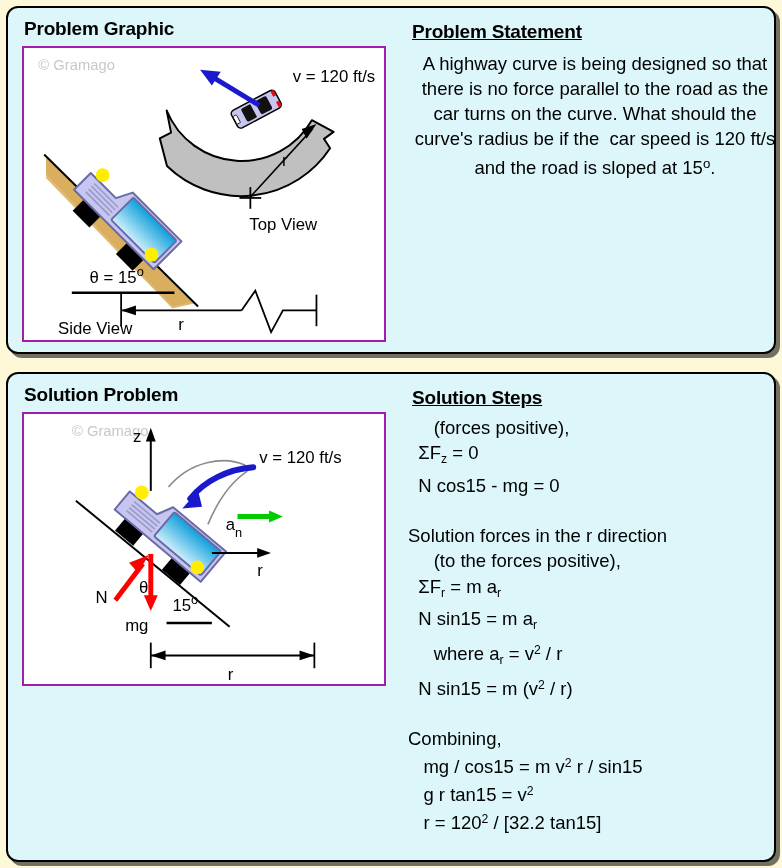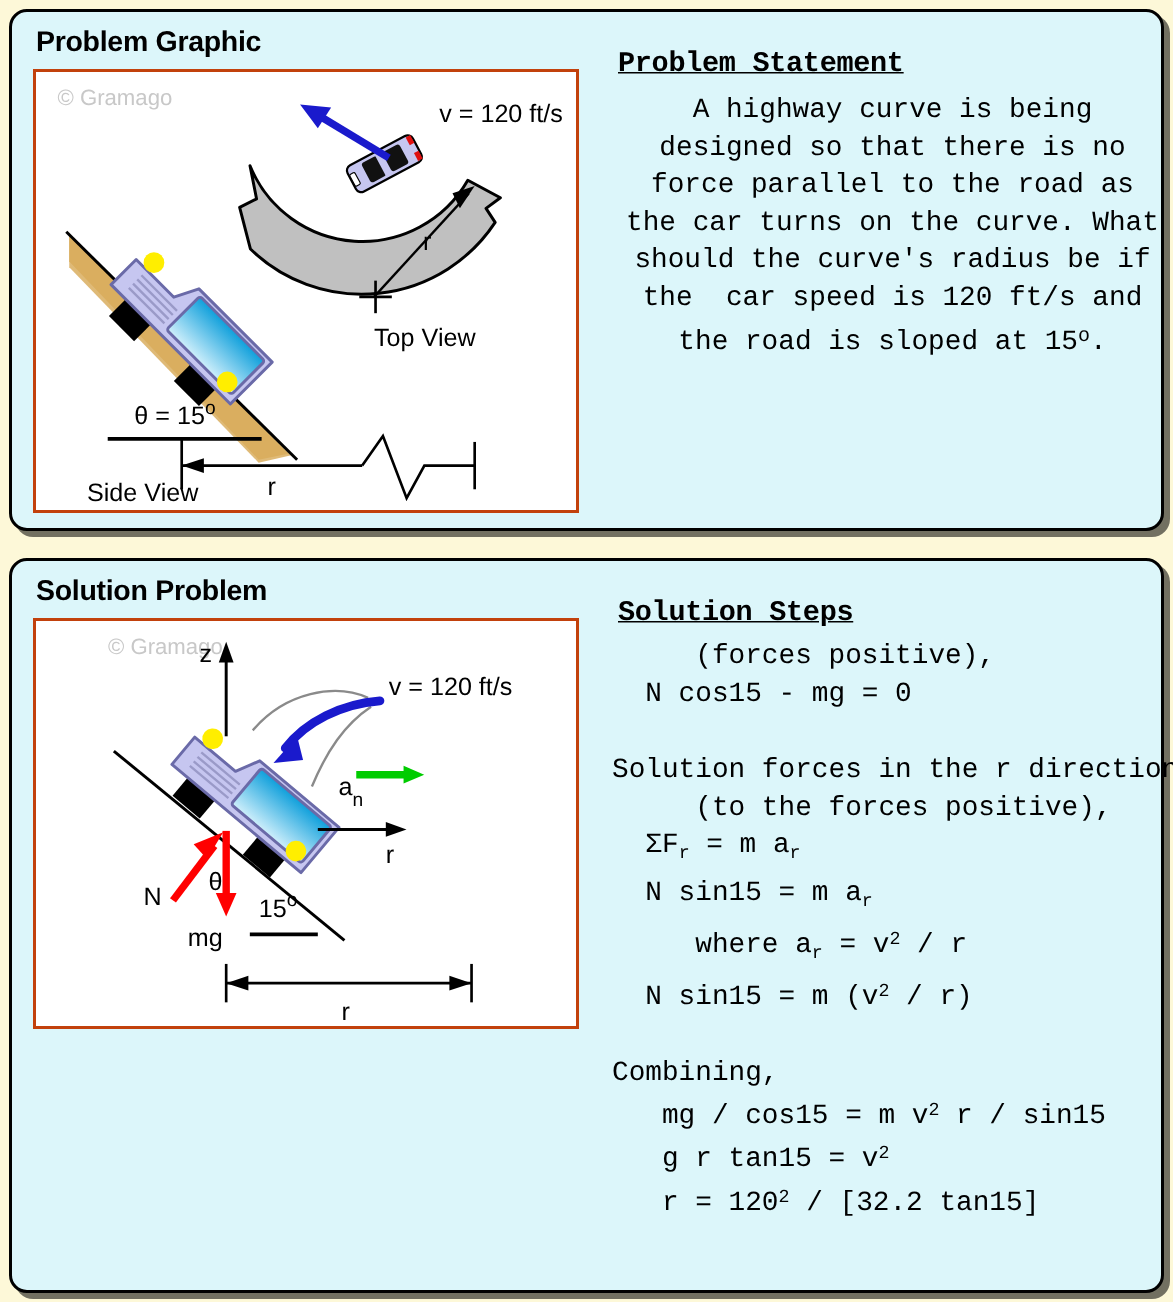--- a/index.html
+++ b/index.html
@@ -28,41 +28,41 @@
     background: #DCF6FA;
     border: 2px solid #000000;
     border-radius: 12px;
     box-sizing: border-box;
     box-shadow: 4px 4px 0 rgba(0,0,0,0.55);
   }
   #problem-panel { left: 6px;  top: 6px;   width: 770px; height: 348px; }
   #solution-panel{ left: 6px;  top: 372px; width: 770px; height: 490px; }
 
   .panel-col-left  { position: absolute; left: 0; top: 0; width: 392px; height: 100%; }
-  .panel-col-right { position: absolute; left: 392px; top: 13px; right: 0; height: 100%; font-family: Liberation Mono, monospace; }
+  .panel-col-right { position: absolute; left: 392px; top: 3px; right: 0; height: 100%; }
 
   .section-title {
     font-size: 19px;
     font-weight: bold;
     color: #000;
     letter-spacing: -0.2px;
   }
   .section-title.underlined { text-decoration: underline; }
 
   
   #problem-graphic-title  { position: absolute; left: 16px; top: 10px; }
   #problem-statement-title{ position: absolute; left: 12px; top: 10px; }
   #solution-graphic-title { position: absolute; left: 16px; top: 10px; }
   #solution-steps-title   { position: absolute; left: 12px; top: 10px; }
 
   
   .draw-box {
     position: absolute;
     background: #FFFFFF;
-    border: 2px solid #c2410c;
+    border: 2px solid #a21caf;
     box-sizing: border-box;
   }
   #problem-draw-box  { left: 14px; top: 38px; width: 364px; height: 296px; }
   #solution-draw-box { left: 14px; top: 38px; width: 364px; height: 274px; }
 
   .draw-svg { position: absolute; left: 0; top: 0; width: 100%; height: 100%; display: block; }
 
   
   .body-text {
     position: absolute;
@@ -272,20 +272,21 @@
           </g>
           <text class="lbl" x="206" y="270" font-size="18">r</text>
         </svg>
       </div>
     </div>
 
     <div class="panel-col-right">
       <div class="section-title underlined" id="solution-steps-title">Solution Steps</div>
       <div class="steps" id="solution-steps-list">
           <div class="step-line">     (forces positive),</div>
+          <div class="step-line">  ΣF<span class="sub">z</span> = 0</div>
           <div class="step-line">  N cos15 - mg = 0</div>
           <div class="step-line blank"></div>
           <div class="step-line">Solution forces in the r direction</div>
           <div class="step-line">     (to the forces positive),</div>
           <div class="step-line">  ΣF<span class="sub">r</span> = m a<span class="sub">r</span></div>
           <div class="step-line">  N sin15 = m a<span class="sub">r</span></div>
           <div class="step-line">     where a<span class="sub">r</span> = v<span class="sup">2</span> / r</div>
           <div class="step-line">  N sin15 = m (v<span class="sup">2</span> / r)</div>
           <div class="step-line blank"></div>
           <div class="step-line">Combining,</div>

